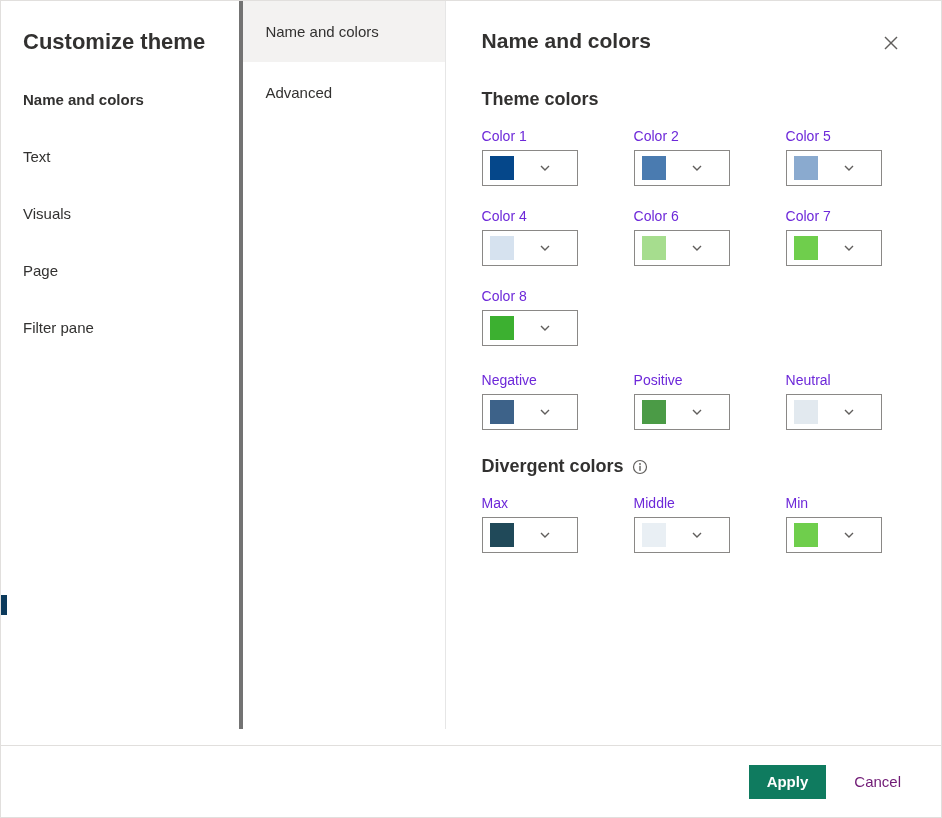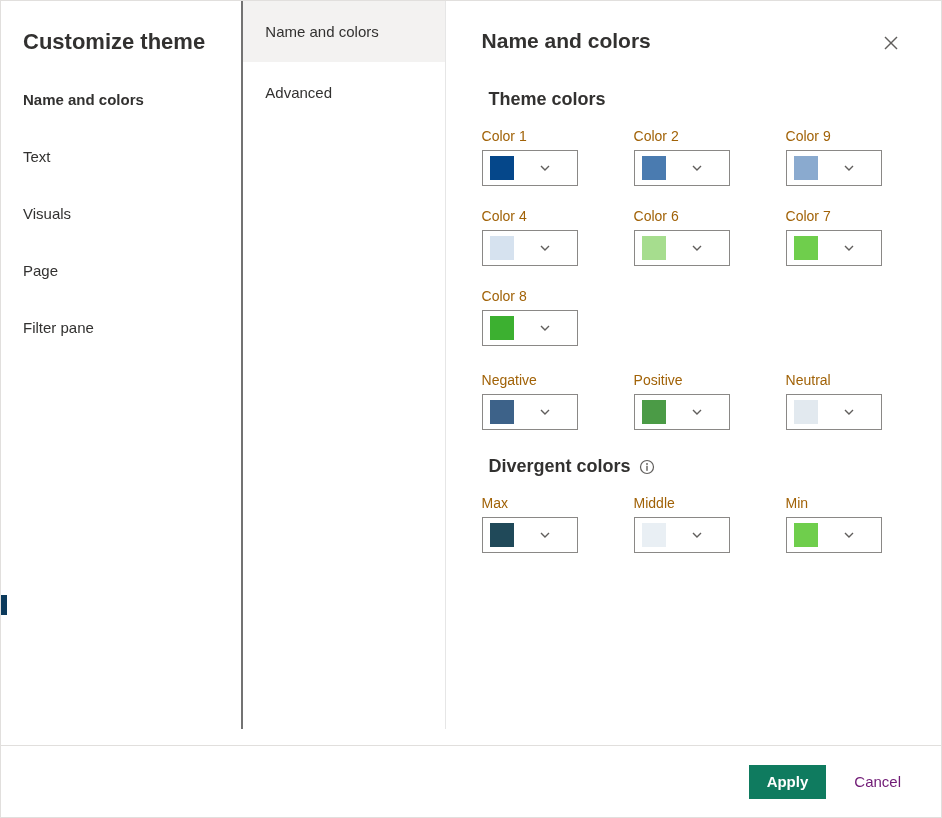--- a/index.html
+++ b/index.html
@@ -1,43 +1,43 @@
 <!DOCTYPE html>
 <html><head>
 <meta charset="utf-8">
 <style>
   * { box-sizing: border-box; margin: 0; padding: 0; }
   html, body { width: 942px; height: 818px; font-family: "Segoe UI", Arial, sans-serif; background: #ffffff; color: #323130; }
   .dialog { width: 942px; height: 818px; display: flex; flex-direction: column; border: 1px solid #e1dfdd; }
   .body { flex: 1 1 auto; display: flex; min-height: 0; }
   .col { overflow-y: auto; }
-  .col1 { width: 254px; border-right: 2px solid #737373; background: #ffffff; }
+  .col1 { width: 254px; border-right: 4px solid #737373; background: #ffffff; }
   .col2 { width: 212px; border-right: 1px solid #e6e6e6; background: #ffffff; }
   .col3 { flex: 1 1 auto; padding: 28px 36px 12px 36px; background: #ffffff; position: relative; }
 
   .col1-title { font-size: 22px; font-weight: 600; padding: 28px 22px 16px 22px; }
   .nav-item { font-size: 15px; padding: 20px 22px; cursor: pointer; color: #323130; }
   .nav-item.active { font-weight: 600; background: #ffffff; }
   
   .left-accent { position: absolute; left: 0px; top: 594px; width: 6px; height: 20px; background: #0b3a5c; }
 
   .sub-item { font-size: 15px; padding: 22px 22px; cursor: pointer; color: #323130; }
   .sub-item.active { background: #f3f2f1; }
 
   .panel-header { display: flex; align-items: flex-start; justify-content: space-between; }
   .panel-title { font-size: 21px; font-weight: 600; margin-bottom: 28px; }
   .close-x { width: 28px; height: 28px; display: flex; align-items: center; justify-content: center; cursor: pointer; color: #605e5c; }
   .close-x svg { width: 14px; height: 14px; }
 
-  .section-title { font-size: 18px; font-weight: 600; margin-bottom: 18px; margin-top: 8px; color: #323130; display:flex; align-items:center; gap:8px;margin-left:7px;}
+  .section-title { font-size: 18px; font-weight: 600; margin-bottom: 18px; margin-top: 8px; color: #323130; display:flex; align-items:center; gap:8px;}
   .section-title .info { width:16px; height:16px; display:inline-flex; align-items:center; justify-content:center; }
 
   .swatch-grid { display: grid; grid-template-columns: repeat(3, 140px); column-gap: 12px; row-gap: 22px; margin-bottom: 26px; }
   .swatch-block { display: flex; flex-direction: column; gap: 6px; }
-  .swatch-label { font-size: 14px; color: #a16207; }
+  .swatch-label { font-size: 14px; color: #6d28d9; }
   .swatch-picker { display: flex; align-items: center; width: 96px; height: 36px; border: 1px solid #8a8886; background: #ffffff; cursor: pointer; }
   .swatch-color { width: 24px; height: 24px; margin-left: 7px; }
   .swatch-chevron { flex: 1; display: flex; align-items: center; justify-content: center; color: #605e5c; }
   .swatch-chevron svg { width: 12px; height: 12px; }
 
   .footer { height: 72px; display: flex; align-items: center; justify-content: flex-end; gap: 28px; padding-right: 40px; border-top: 1px solid #e1dfdd; background: #ffffff; margin-top: 16px; }
   .btn { height: 34px; font-size: 15px; border: none; cursor: pointer; font-family: inherit; }
   .btn-primary { background: #0f7b5f; color: #ffffff; font-weight: 600; padding: 0 18px; }
   .btn-secondary { background: transparent; color: #701a75; }
 
@@ -98,21 +98,21 @@
             <div class="swatch-picker">
               <div class="swatch-color" style="background: rgb(74, 123, 176);"></div>
               <div class="swatch-chevron">
                 <svg viewBox="0 0 12 12">
                   <polyline points="2,4 6,8 10,4" fill="none" stroke="#605e5c" stroke-width="1.4"></polyline>
                 </svg>
               </div>
             </div>
           </div>
           <div class="swatch-block">
-            <div class="swatch-label">Color 9</div>
+            <div class="swatch-label">Color 5</div>
             <div class="swatch-picker">
               <div class="swatch-color" style="background: rgb(138, 170, 207);"></div>
               <div class="swatch-chevron">
                 <svg viewBox="0 0 12 12">
                   <polyline points="2,4 6,8 10,4" fill="none" stroke="#605e5c" stroke-width="1.4"></polyline>
                 </svg>
               </div>
             </div>
           </div>
           <div class="swatch-block">

